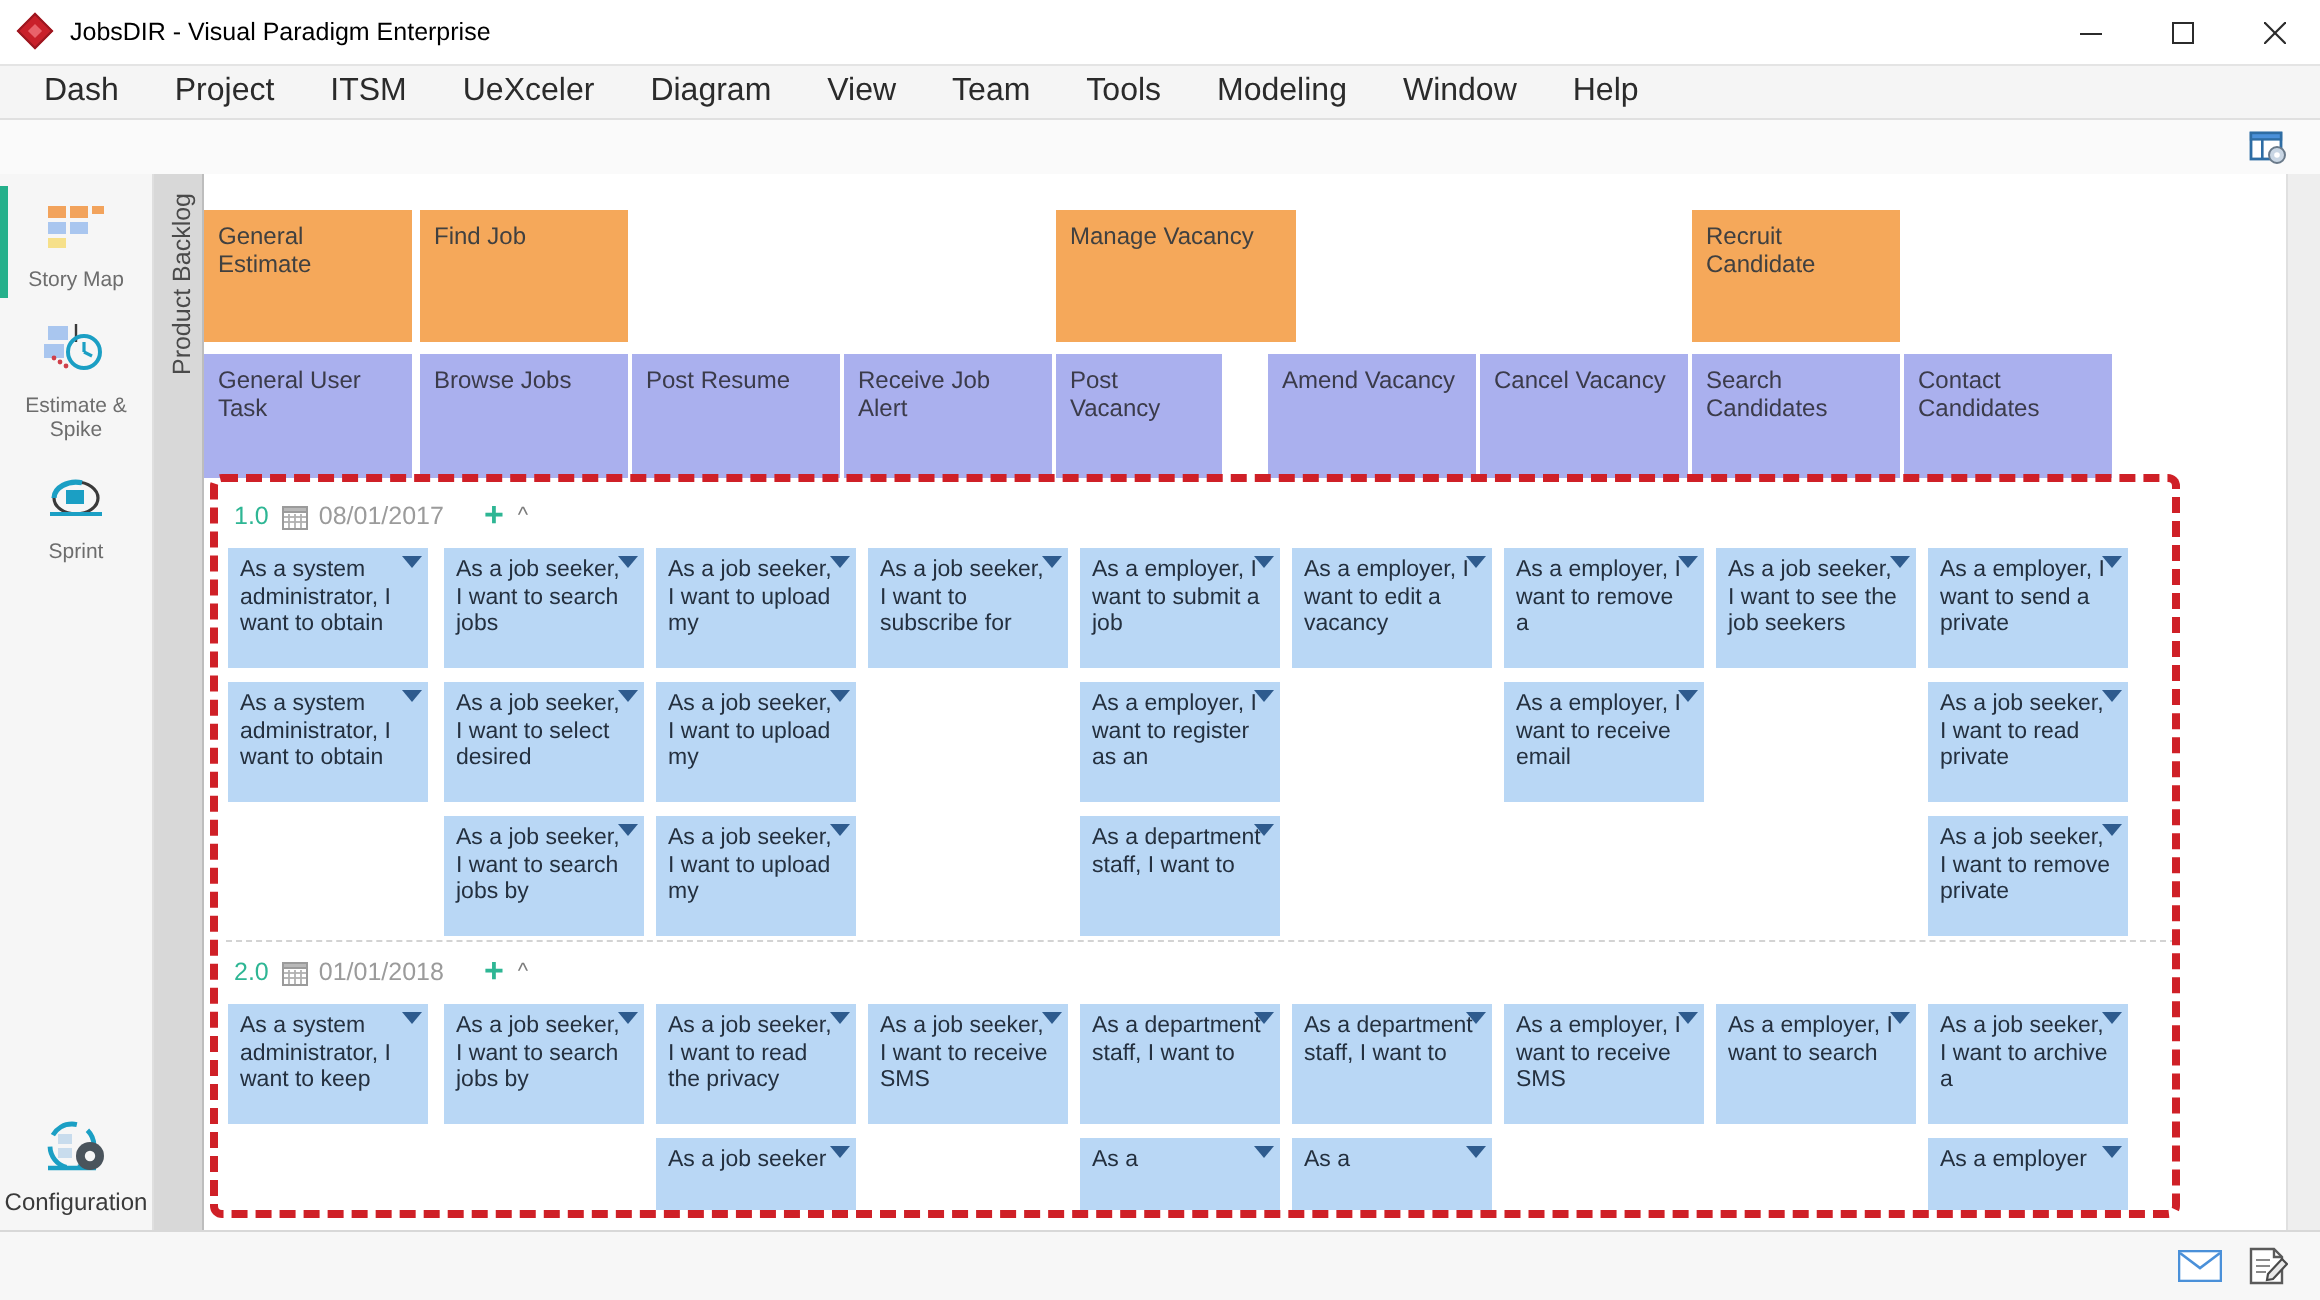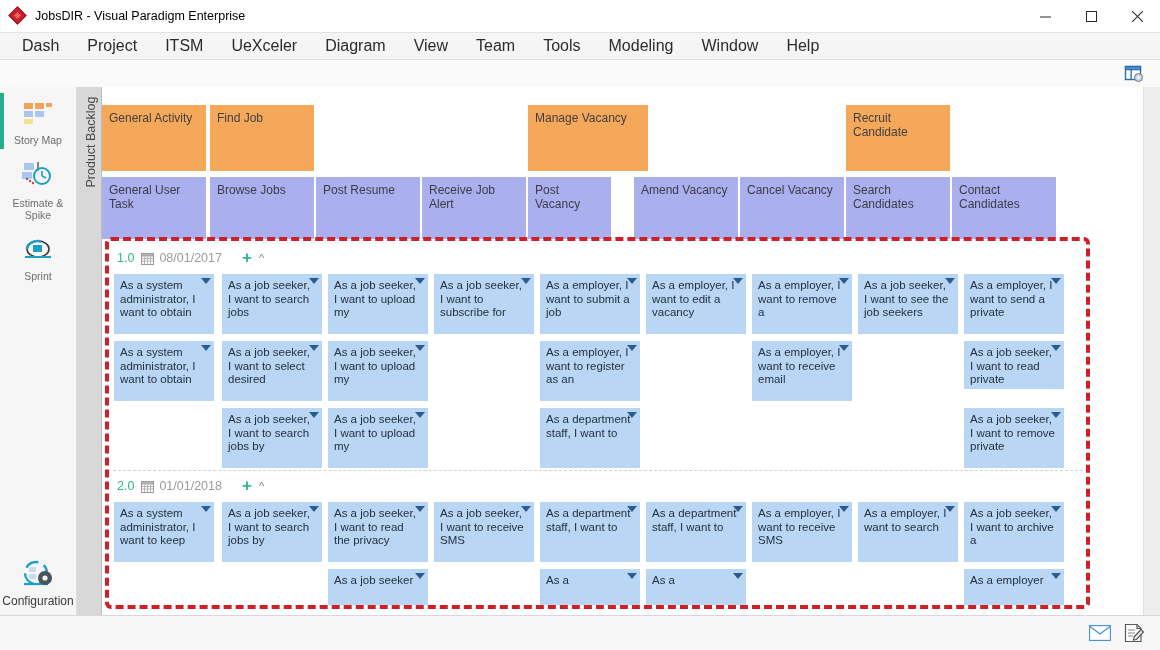--- a/index.html
+++ b/index.html
@@ -294,21 +294,21 @@
       <span class="rail-label">Configuration</span>
     </div>
   </div>
 
   <div id="backlog-tab">
     <span>Product Backlog</span>
   </div>
 
   <div id="canvas">
     <div id="activity-row">
-        <div class="card-abs activity-card" style="left: 0px; top: 0px; width: 104px; height: 66px;">General Activity</div>
+        <div class="card-abs activity-card" style="left: 0px; top: 0px; width: 104px; height: 66px;">General Estimate</div>
         <div class="card-abs activity-card" style="left: 108px; top: 0px; width: 104px; height: 66px;">Find Job</div>
         <div class="card-abs activity-card" style="left: 426px; top: 0px; width: 120px; height: 66px;">Manage Vacancy</div>
         <div class="card-abs activity-card" style="left: 744px; top: 0px; width: 104px; height: 66px;">Recruit Candidate</div>
       </div>
     <div id="task-row">
         <div class="card-abs task-card" style="left: 0px; top: 0px; width: 104px; height: 62px;">General User Task</div>
         <div class="card-abs task-card" style="left: 108px; top: 0px; width: 104px; height: 62px;">Browse Jobs</div>
         <div class="card-abs task-card" style="left: 214px; top: 0px; width: 104px; height: 62px;">Post Resume</div>
         <div class="card-abs task-card" style="left: 320px; top: 0px; width: 104px; height: 62px;">Receive Job Alert</div>
         <div class="card-abs task-card" style="left: 426px; top: 0px; width: 83px; height: 62px;">Post Vacancy</div>
@@ -388,21 +388,21 @@
             <span class="drop"></span>
           </div>
           <div class="story-card" style="left: 431px; top: 100px; width: 100px; height: 60px;">
             <span class="txt">As a employer, I want to register as an</span>
             <span class="drop"></span>
           </div>
           <div class="story-card" style="left: 643px; top: 100px; width: 100px; height: 60px;">
             <span class="txt">As a employer, I want to receive email</span>
             <span class="drop"></span>
           </div>
-          <div class="story-card" style="left: 855px; top: 100px; width: 100px; height: 48px;">
+          <div class="story-card" style="left: 855px; top: 100px; width: 100px; height: 60px;">
             <span class="txt">As a job seeker, I want to read private</span>
             <span class="drop"></span>
           </div>
           <div class="story-card" style="left: 113px; top: 167px; width: 100px; height: 60px;">
             <span class="txt">As a job seeker, I want to search jobs by</span>
             <span class="drop"></span>
           </div>
           <div class="story-card" style="left: 219px; top: 167px; width: 100px; height: 60px;">
             <span class="txt">As a job seeker, I want to upload my</span>
             <span class="drop"></span>

